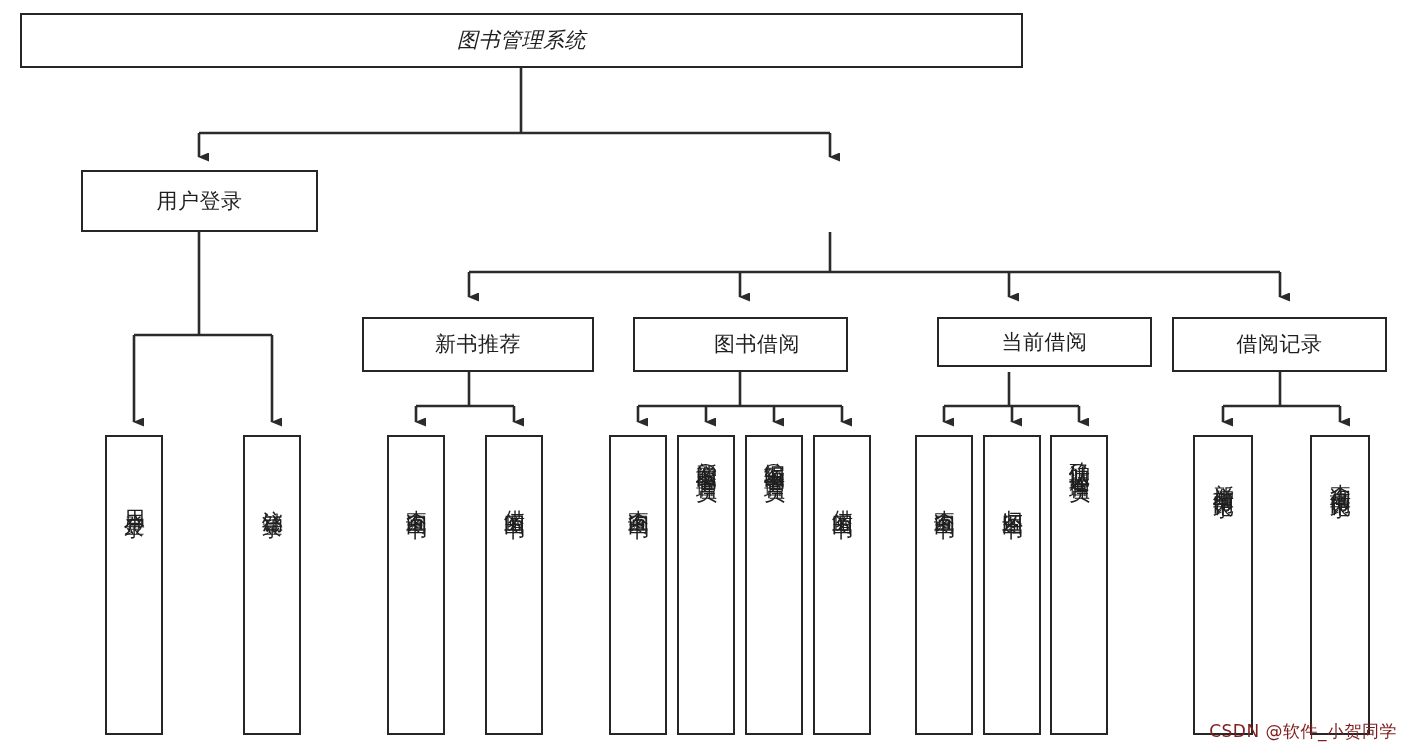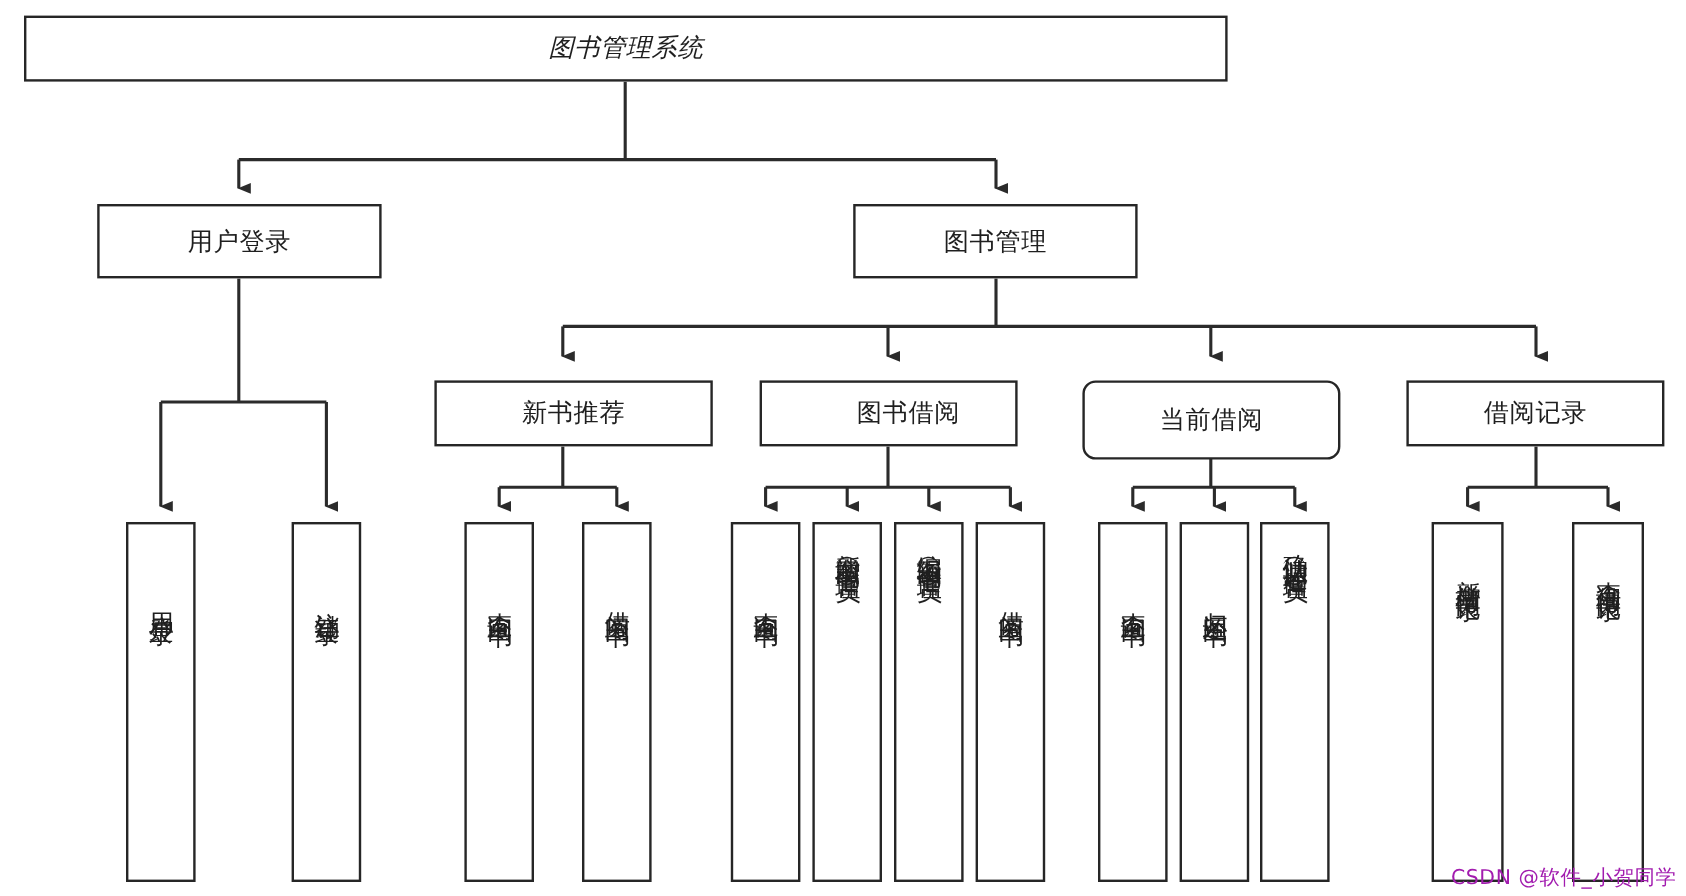--- a/index.html
+++ b/index.html
@@ -67,21 +67,21 @@
     margin-top: 8px;
   }
   .node.vert.med .lbl {
     margin-top: 30px;
   }
   .watermark {
     position: absolute;
     right: 8px;
     bottom: 4px;
     font-size: 17px;
-    color: #a21caf;
+    color: #7f1d1d;
     letter-spacing: 0.5px;
     z-index: 3;
     white-space: nowrap;
   }
 </style>
 </head>
 <body>
 
 <div id="canvas">
 
@@ -138,31 +138,28 @@
     </g>
   </svg>
 
   <div class="node horiz" style="left:20px; top:13px; width:1003px; height:55px;font-style:italic;">
     <span class="lbl">图书管理系统</span>
   </div>
 
   <div class="node horiz" style="left:81px; top:170px; width:237px; height:62px;">
     <span class="lbl">用户登录</span>
   </div>
-  <div class="node horiz" style="left:711px; top:170px; width:237px; height:62px;">
-    <span class="lbl">图书管理</span>
-  </div>
 
   <div class="node horiz" style="left:362px; top:317px; width:232px; height:55px;">
     <span class="lbl">新书推荐</span>
   </div>
   <div class="node horiz" style="left:633px; top:317px; width:215px; height:55px;padding-left:33px;">
     <span class="lbl">图书借阅</span>
   </div>
-  <div class="node horiz" style="left:902px; top:317px; width:215px; height:66px;border-radius:11px;">
+  <div class="node horiz" style="left:937px; top:317px; width:215px; height:50px;">
     <span class="lbl">当前借阅</span>
   </div>
   <div class="node horiz" style="left:1172px; top:317px; width:215px; height:55px;">
     <span class="lbl">借阅记录</span>
   </div>
 
   <div class="node vert mid" style="left:105px; top:435px; width:58px; height:300px;">
     <span class="lbl">用户登录</span>
   </div>
   <div class="node vert mid" style="left:243px; top:435px; width:58px; height:300px;">

